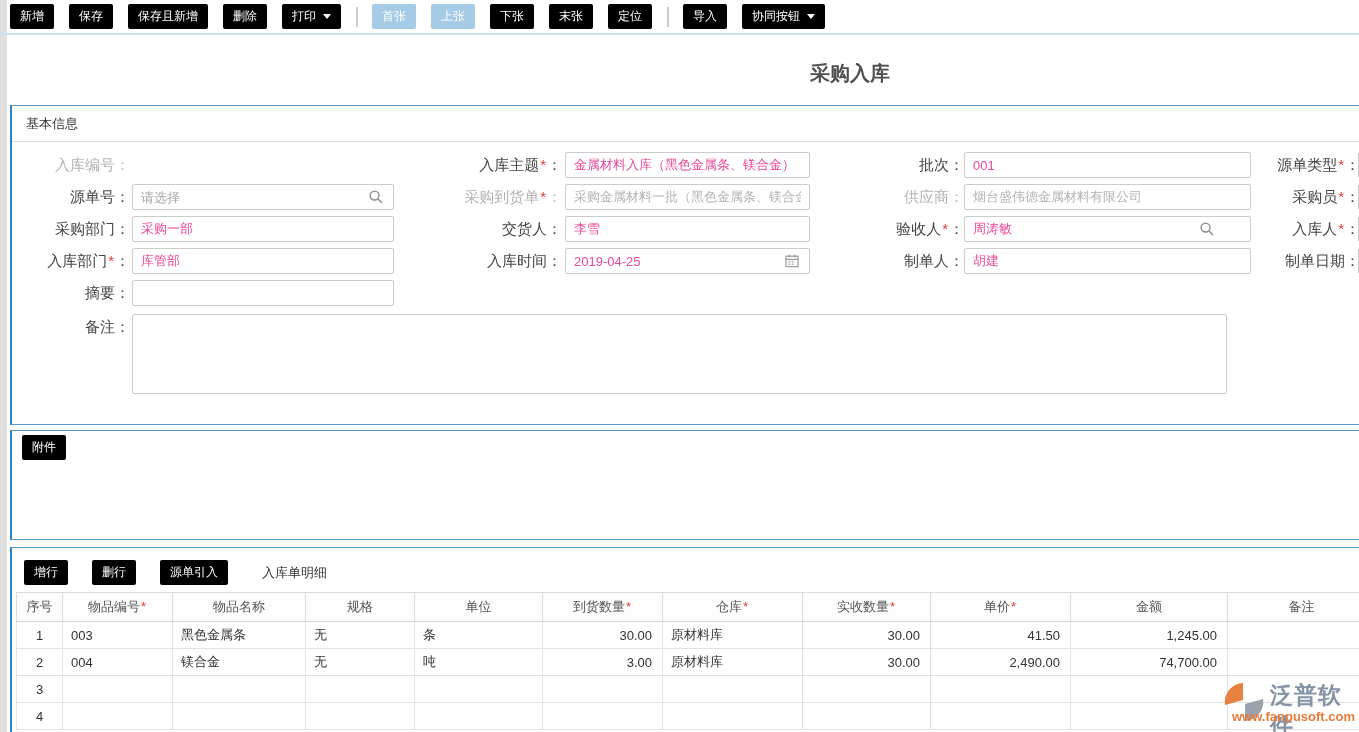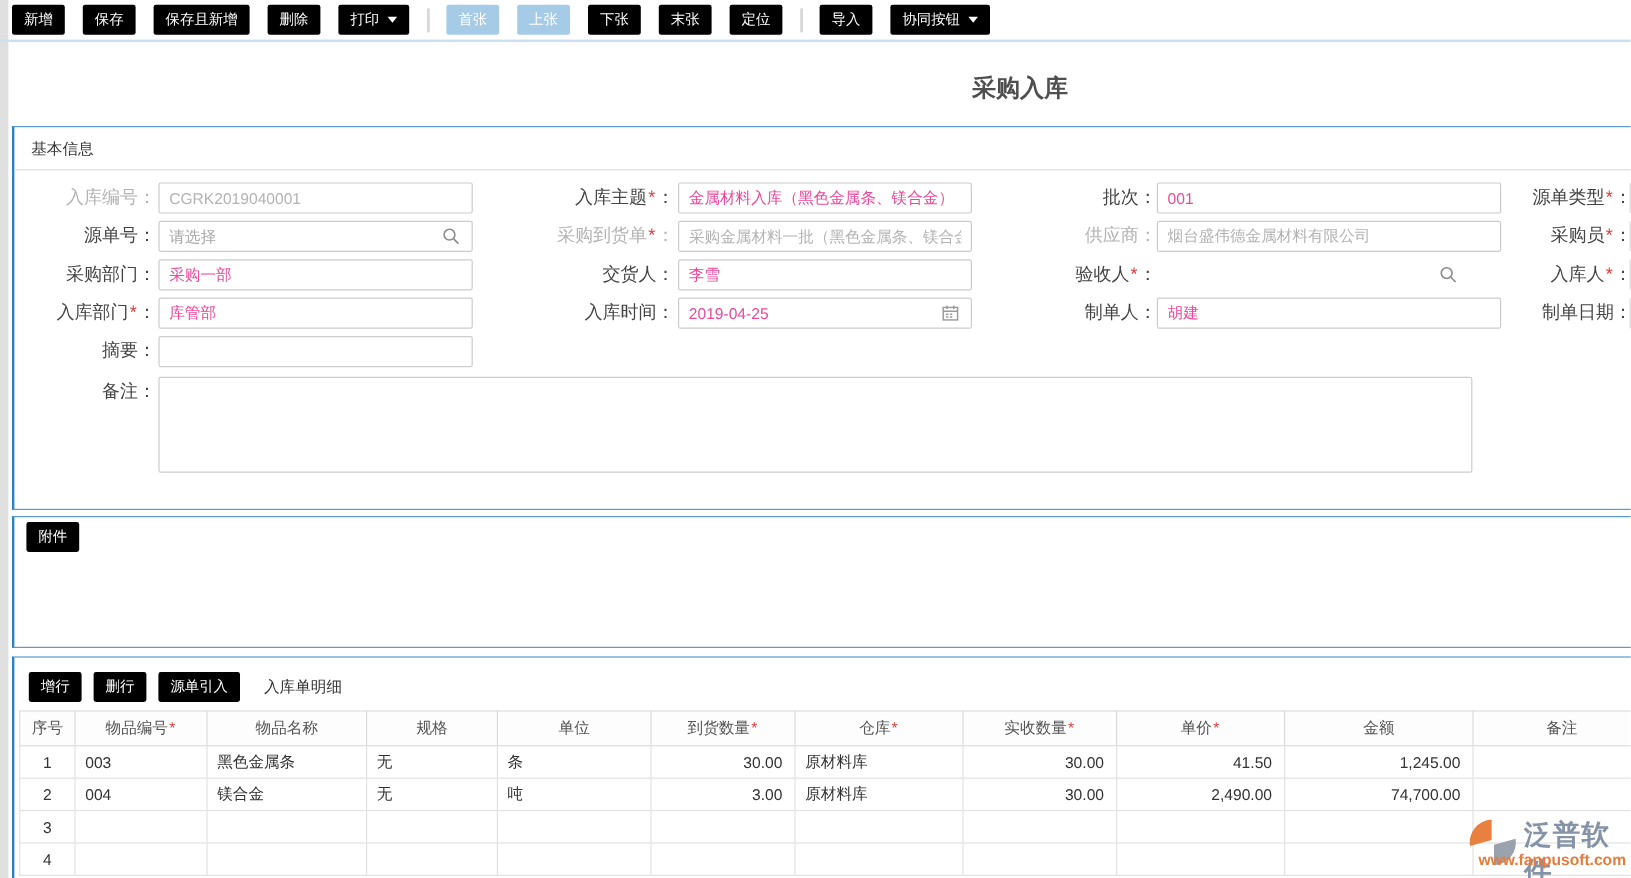--- a/index.html
+++ b/index.html
@@ -46,21 +46,21 @@
   .req { color:#e03c3c; margin:0 1px; }
   .r1{top:46px} .r2{top:78px} .r3{top:110px} .r4{top:142px} .r5{top:174px}
   .c1l{left:8px;width:110px}   .c1i{left:120px;width:262px}
   .c2l{left:410px;width:140px} .c2i{left:553px;width:245px}
   .c3l{left:804px;width:148px} .c3i{left:952px;width:287px}
   .c4l{left:1200px;width:148px}.c4i{left:1346px;width:250px}
   .input-icon { position:absolute; width:16px; height:16px; cursor:pointer; }
 
   
   .grid-btns { position:absolute; left:12px; top:12px; display:flex; align-items:center; }
-  .grid-btns .tbtn { margin-right:10px; }
+  .grid-btns .tbtn { margin-right:24px; }
   .grid-title { font-size:13px; color:#333; margin-left:10px; }
   .dtable { position:absolute; left:4px; top:44px; border-collapse:collapse; table-layout:fixed;
     width:1359px; background:#fff; font-size:13px; }
   .dtable th { height:29px; font-weight:normal; color:#555; background:#fdfdfd;
     border:1px solid #dcdcdc; text-align:center; white-space:nowrap; }
   .dtable td { height:27px; color:#333; border:1px solid #e2e2e2; white-space:nowrap; overflow:hidden; }
   .dtable td.ctr { text-align:center; }
   .dtable td.txt { text-align:left; padding-left:8px; }
   .dtable td.num { text-align:right; padding-right:10px;padding-left:15px; }
 
@@ -100,21 +100,20 @@
       </button>
   </div>
   <div class="toolbar-line"></div>
 
   <h1 class="page-title">采购入库</h1>
 
   <section class="panel panel-basic">
     <div class="panel-header">基本信息</div>
 
     <label class="flabel r1 c1l dis"><span>入库编号</span><span>：</span></label>
-    <input class="finput r1 c1i dis" value="CGRK2019040001" style="">
     <label class="flabel r1 c2l"><span>入库主题</span><span class="req">*</span><span>：</span></label>
     <input class="finput r1 c2i" value="金属材料入库（黑色金属条、镁合金）" style="">
     <label class="flabel r1 c3l"><span>批次</span><span>：</span></label>
     <input class="finput r1 c3i" value="001" style="">
     <label class="flabel r1 c4l"><span>源单类型</span><span class="req">*</span><span>：</span></label>
     <input class="finput r1 c4i" style="">
 
     <label class="flabel r2 c1l"><span>源单号</span><span>：</span></label>
     <input class="finput r2 c1i" placeholder="请选择" style="">
     <svg class="input-icon" style="left:356px;top:83px" viewBox="0 0 20 20">
@@ -126,20 +125,21 @@
     <label class="flabel r2 c3l dis"><span>供应商</span><span>：</span></label>
     <input class="finput r2 c3i dis" value="烟台盛伟德金属材料有限公司" style="">
     <label class="flabel r2 c4l"><span>采购员</span><span class="req">*</span><span>：</span></label>
     <input class="finput r2 c4i" style="">
 
     <label class="flabel r3 c1l"><span>采购部门</span><span>：</span></label>
     <input class="finput r3 c1i" value="采购一部" style="">
     <label class="flabel r3 c2l"><span>交货人</span><span>：</span></label>
     <input class="finput r3 c2i" value="李雪" style="">
     <label class="flabel r3 c3l"><span>验收人</span><span class="req">*</span><span>：</span></label>
+    <input class="finput r3 c3i" value="周涛敏" style="">
     <svg class="input-icon" style="left:1187px;top:115px" viewBox="0 0 20 20">
         <circle cx="8.2" cy="8.2" r="5.6" fill="none" stroke="#8a8a8a" stroke-width="1.7"></circle>
         <line x1="12.6" y1="12.6" x2="17.5" y2="17.5" stroke="#8a8a8a" stroke-width="1.7"></line>
       </svg>
     <label class="flabel r3 c4l"><span>入库人</span><span class="req">*</span><span>：</span></label>
     <input class="finput r3 c4i" style="">
 
     <label class="flabel r4 c1l"><span>入库部门</span><span class="req">*</span><span>：</span></label>
     <input class="finput r4 c1i" value="库管部" style="">
     <label class="flabel r4 c2l"><span>入库时间</span><span>：</span></label>

